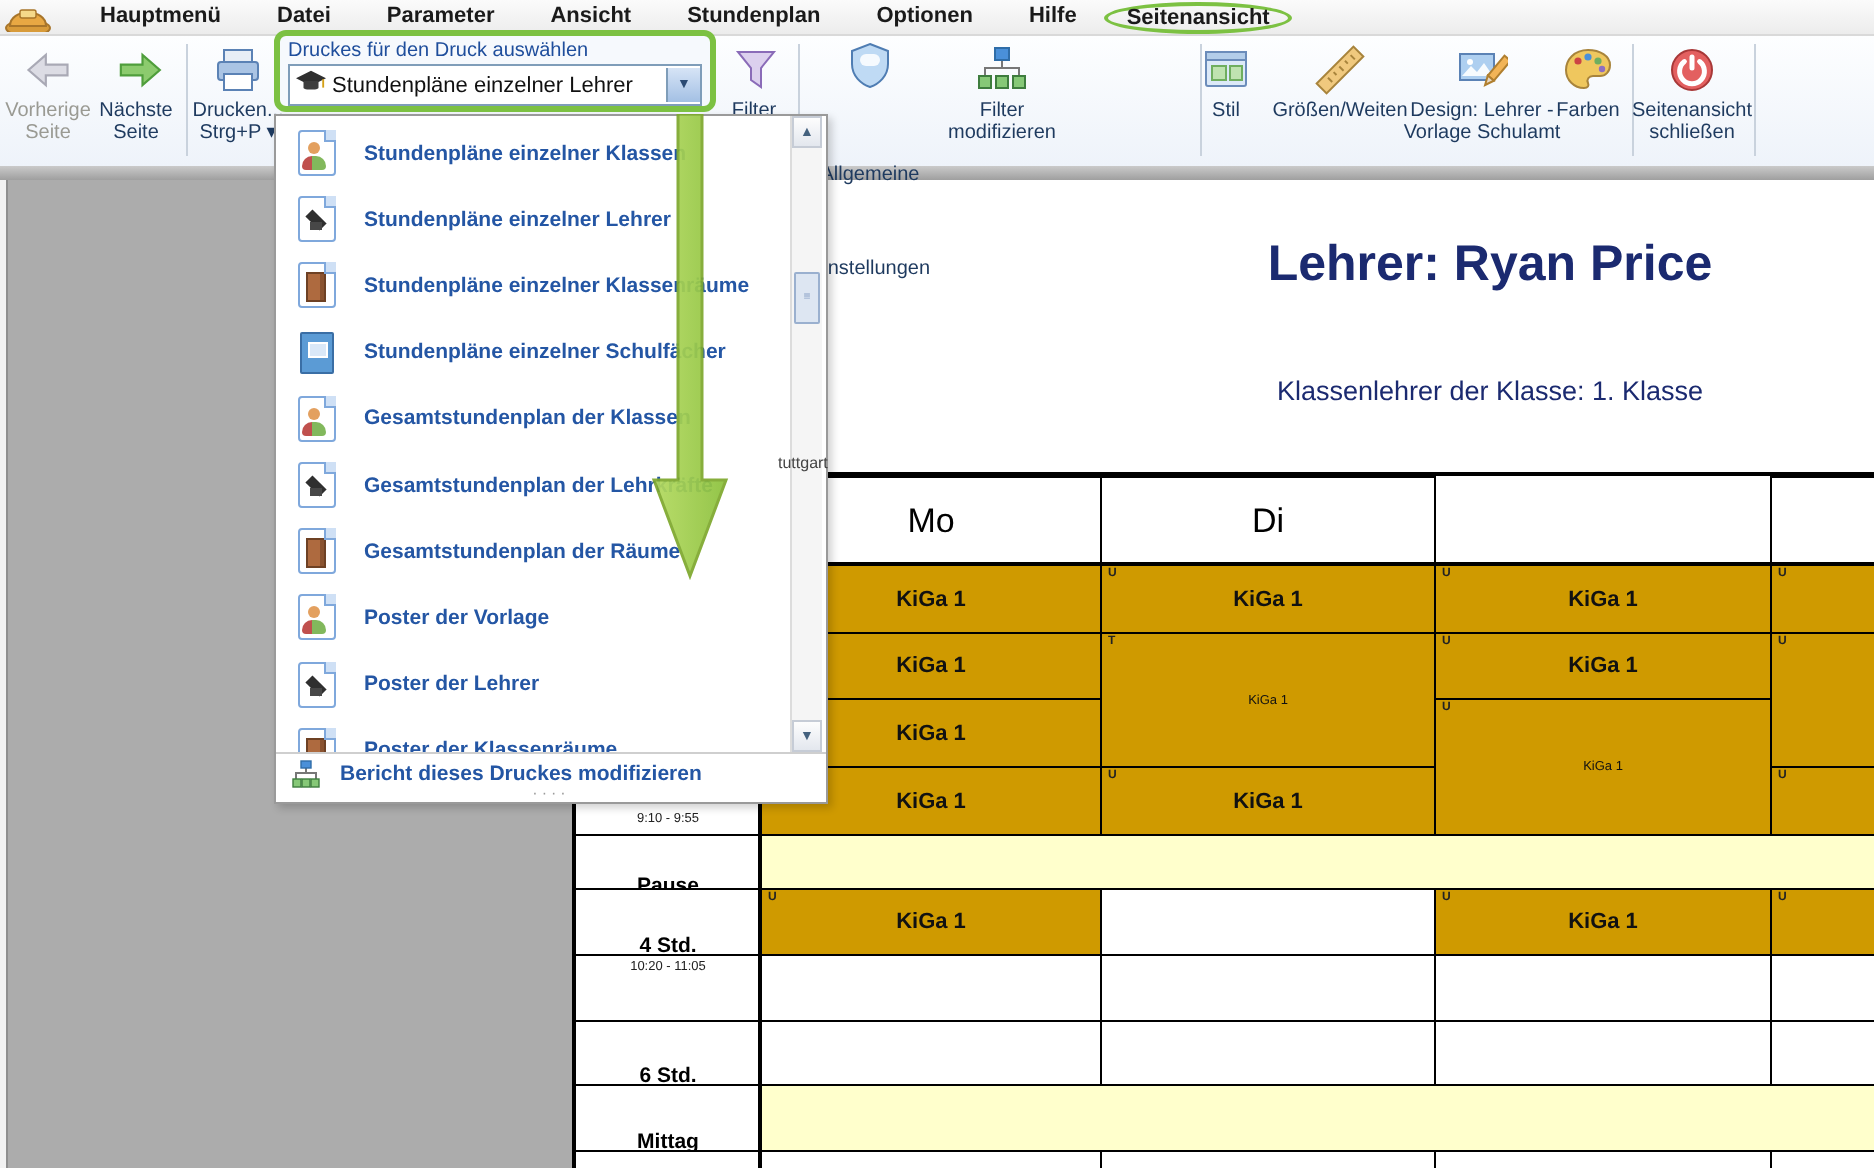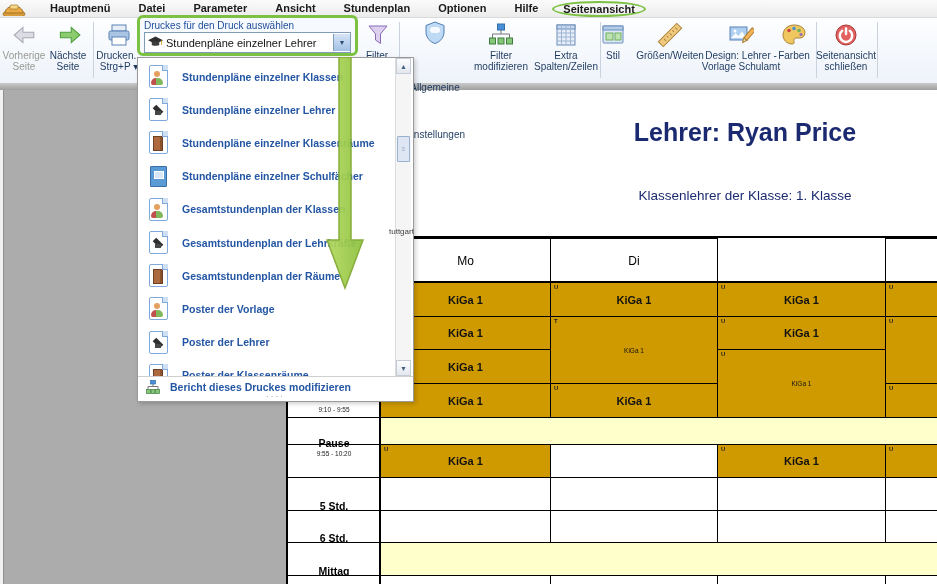--- a/index.html
+++ b/index.html
@@ -80,21 +80,21 @@
               font-size:25px;font-weight:700;color:var(--navy);}
   #page-subtitle{position:absolute;left:545px;top:188px;width:400px;text-align:center;
                  font-size:13.5px;color:var(--navy);}
   #address-frag{position:absolute;left:389px;top:227px;font-size:8px;color:#444;z-index:22;text-align:center;}
   
   #timetable{position:absolute;left:0;top:0;width:937px;height:584px;z-index:1;}
   .cell{position:absolute;box-sizing:border-box;border:1px solid #000;background:#fff;
         display:flex;align-items:center;justify-content:center;}
   .cell.lesson{background:var(--orange);}
   .cell.band{background:var(--yellow);}
-  .cell.th{font-size:12px;color:#000;}
+  .cell.th{font-size:17px;color:#000;}
   .mk{position:absolute;top:1px;left:3px;font-size:6px;font-weight:700;color:#222;line-height:6px;}
   .kt{font-weight:700;font-size:11px;color:#111;}
   .kt.sm{font-weight:400;font-size:6.5px;}
   .timecell{flex-direction:column;gap:1px;}
   .timecell b{font-size:10.5px;color:#000;line-height:11px;margin-top:32px;}
   .timecell .tm{font-size:6.5px;color:#222;line-height:7px;}
   .timecell.tb{justify-content:flex-end;padding-bottom:4px;}
   .tline{position:absolute;background:#000;}
 </style>
 </head>
@@ -162,35 +162,35 @@
         <span class="kt">KiGa 1</span>
       </div>
       <div class="cell lesson" style="left: 885px; top: 383px; width: 166px; height: 35px;">
         <span class="mk">U</span>
       </div>
       <div class="cell timecell" style="left: 287px; top: 417px; width: 94px; height: 28px;">
         <b>Pause</b>
         <span class="tm">9:55 - 10:20</span>
       </div>
       <div class="cell band" style="left: 380px; top: 417px; width: 671px; height: 28px;"></div>
+      <div class="cell timecell" style="left: 287px; top: 444px; width: 94px; height: 34px;">
+        <b>4 Std.</b>
+        <span class="tm">10:20 - 11:05</span>
+      </div>
       <div class="cell lesson" style="left: 380px; top: 444px; width: 171px; height: 34px;">
         <span class="mk">U</span>
         <span class="kt">KiGa 1</span>
       </div>
       <div class="cell empty" style="left: 550px; top: 444px; width: 168px; height: 34px;"></div>
       <div class="cell lesson" style="left: 717px; top: 444px; width: 169px; height: 34px;">
         <span class="mk">U</span>
         <span class="kt">KiGa 1</span>
       </div>
       <div class="cell lesson" style="left: 885px; top: 444px; width: 166px; height: 34px;">
         <span class="mk">U</span>
-      </div>
-      <div class="cell timecell" style="left: 287px; top: 477px; width: 94px; height: 34px;">
-        <b>5 Std.</b>
-        <span class="tm">11:10 - 11:55</span>
       </div>
       <div class="cell empty" style="left: 380px; top: 477px; width: 171px; height: 34px;"></div>
       <div class="cell empty" style="left: 550px; top: 477px; width: 168px; height: 34px;"></div>
       <div class="cell empty" style="left: 717px; top: 477px; width: 169px; height: 34px;"></div>
       <div class="cell empty" style="left: 885px; top: 477px; width: 166px; height: 34px;"></div>
       <div class="cell timecell" style="left: 287px; top: 510px; width: 94px; height: 33px;">
         <b>6 Std.</b>
         <span class="tm">11:55 - 12:40</span>
       </div>
       <div class="cell empty" style="left: 380px; top: 510px; width: 171px; height: 33px;"></div>
@@ -293,31 +293,20 @@
           <path d="M13 8 V12 M4.5 16 V12 H21.5 V16" stroke="#777" fill="none"></path>
           <rect x="9.5" y="2" width="7" height="6" fill="#4a90d9" stroke="#2f6da8"></rect>
           <rect x="1.5" y="16" width="6" height="6" fill="#86c877" stroke="#3e7d3e"></rect>
           <rect x="10" y="16" width="6" height="6" fill="#86c877" stroke="#3e7d3e"></rect>
           <rect x="18.5" y="16" width="6" height="6" fill="#86c877" stroke="#3e7d3e"></rect>
         </svg>
       </span>
       <span class="tlabel">Filter</span>
       <span class="tlabel">modifizieren</span>
     </div>
-    <div class="tbtn" style="left:534px;width:64px;">
-      <span class="ticon">
-        <svg width="26" height="26" viewBox="0 0 26 26">
-          <rect x="4" y="3" width="18" height="20" fill="#e7eef7" stroke="#6b8cba"></rect>
-          <rect x="4" y="3" width="18" height="4" fill="#c7d9ef" stroke="#6b8cba"></rect>
-          <path d="M8.5 3 V23 M13 3 V23 M17.5 3 V23 M4 11 H22 M4 15 H22 M4 19 H22" stroke="#9db4d4"></path>
-        </svg>
-      </span>
-      <span class="tlabel">Extra</span>
-      <span class="tlabel">Spalten/Zeilen</span>
-    </div>
     <div class="tsep" style="left:600px;"></div>
     <div class="tbtn" style="left:594px;width:38px;">
       <span class="ticon">
         <svg width="26" height="26" viewBox="0 0 26 26">
           <rect x="3" y="4" width="20" height="17" rx="1" fill="#dce9f8" stroke="#6b8cba"></rect>
           <rect x="3" y="4" width="20" height="4" fill="#b3cde9" stroke="#6b8cba"></rect>
           <rect x="6" y="11" width="7" height="7" fill="#bfe3b0" stroke="#6fae5f"></rect>
           <rect x="15" y="11" width="6" height="7" fill="#bfe3b0" stroke="#6fae5f"></rect>
         </svg>
       </span>

